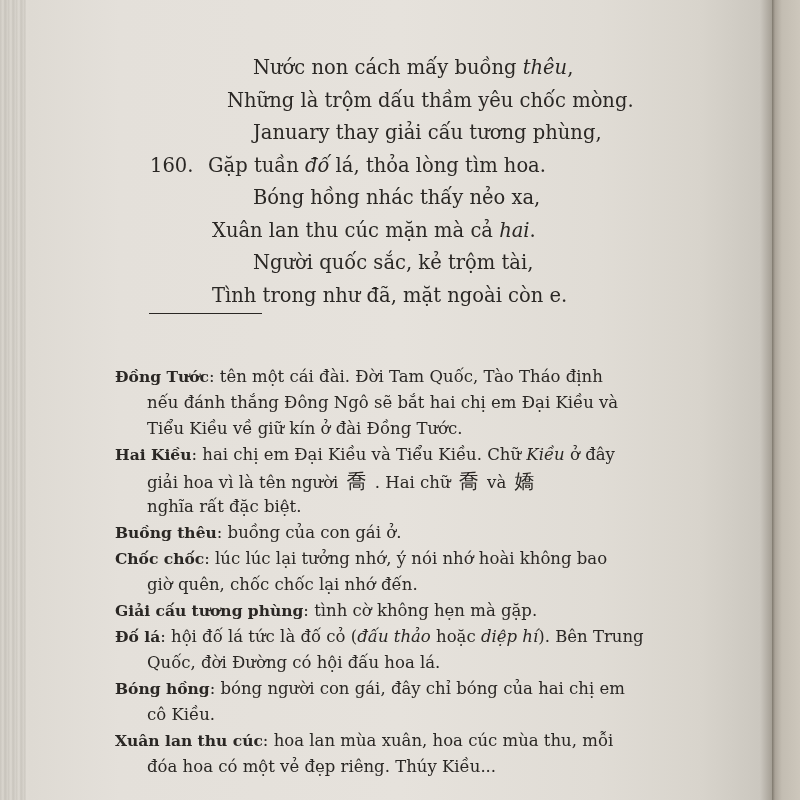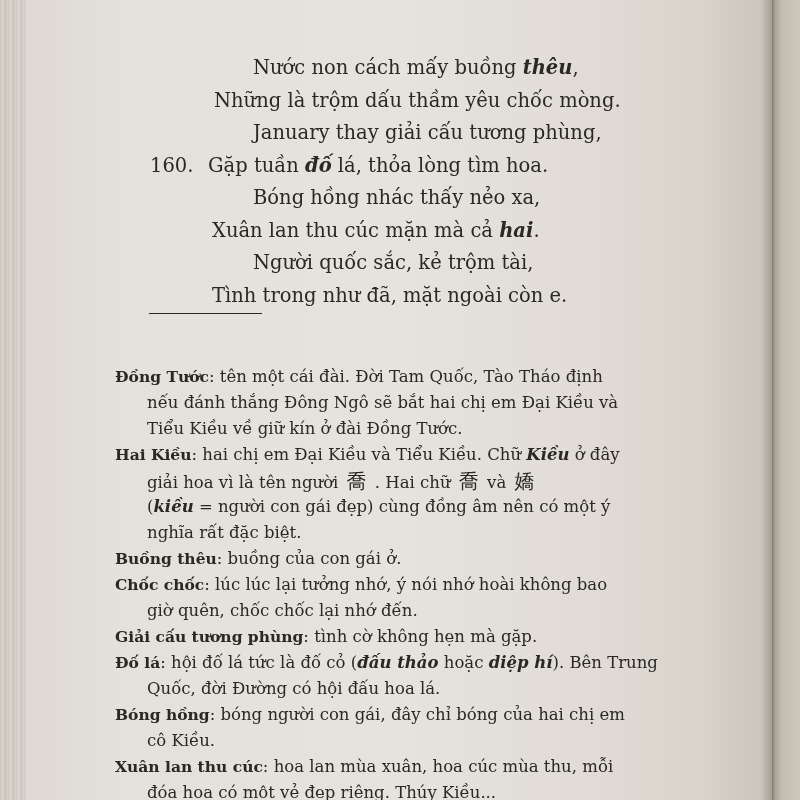--- a/index.html
+++ b/index.html
@@ -22,21 +22,21 @@
       position: absolute; left: 772px; top: 0; width: 28px; height: 800px;
       background: linear-gradient(90deg, #7d776c 0px, #aaa398 3px, #c3bdb2 10px, #cdc7bc 28px);
     }
     .verse {
       position: absolute; left: 150px; top: 52px; width: 520px;
       font-size: 19.5px; line-height: 32.5px;
     }
     .verse-line { position: relative; white-space: nowrap; height: 32.5px; }
     .verse-num { position: absolute; left: 0; top: 0; }
     .verse-text { position: absolute; top: 0; }
-    .it { font-style: italic; font-weight: bold; }
+    .it { font-style: italic; }
     .rule {
       position: absolute; left: 149px; top: 313px; width: 113px; height: 0;
       border-top: 1.5px solid #2a2724;
     }
     .notes {
       position: absolute; left: 115px; top: 334px; width: 565px;
       font-size: 16.5px; line-height: 26px; margin-top: 30px;
     }
     .note { position: relative; margin-bottom: 0; }
     .note-line { white-space: nowrap; height: 26px; }
@@ -49,21 +49,21 @@
 
 <div class="page">
   <div class="edge-left"></div>
   <div class="edge-right"></div>
 
   <div class="verse" id="verse">
       <div class="verse-line">
         <span class="verse-text" style="left: 103px;"><span>Nước non cách mấy buồng </span><span class="it">thêu</span><span>,</span></span>
       </div>
       <div class="verse-line">
-        <span class="verse-text" style="left: 64px;"><span>Những là trộm dấu thầm yêu chốc mòng.</span></span>
+        <span class="verse-text" style="left: 77px;"><span>Những là trộm dấu thầm yêu chốc mòng.</span></span>
       </div>
       <div class="verse-line">
         <span class="verse-text" style="left: 103px;"><span>January thay giải cấu tương phùng,</span></span>
       </div>
       <div class="verse-line">
         <span class="verse-num">160.</span>
         <span class="verse-text" style="left: 58px;"><span>Gặp tuần </span><span class="it">đố</span><span> lá, thỏa lòng tìm hoa.</span></span>
       </div>
       <div class="verse-line">
         <span class="verse-text" style="left: 103px;"><span>Bóng hồng nhác thấy nẻo xa,</span></span>
@@ -83,21 +83,20 @@
 
   <div class="notes" id="notes">
       <div class="note">
         <div class="note-line"><span class="term">Đồng Tước</span><span>: tên một cái đài. Đời Tam Quốc, Tào Tháo định</span></div>
         <div class="note-line cont"><span>nếu đánh thắng Đông Ngô sẽ bắt hai chị em Đại Kiều và</span></div>
         <div class="note-line cont"><span>Tiểu Kiều về giữ kín ở đài Đồng Tước.</span></div>
       </div>
       <div class="note">
         <div class="note-line"><span class="term">Hai Kiều</span><span>: hai chị em Đại Kiều và Tiểu Kiều. Chữ </span><span class="it">Kiều</span><span> ở đây</span></div>
         <div class="note-line cont"><span>giải hoa vì là tên người </span><span class="hz">喬</span><span> . Hai chữ </span><span class="hz">喬</span><span> và </span><span class="hz">嬌</span></div>
-        <div class="note-line cont"><span>(</span><span class="it">kiều</span><span> = người con gái đẹp) cùng đồng âm nên có một ý</span></div>
         <div class="note-line cont"><span>nghĩa rất đặc biệt.</span></div>
       </div>
       <div class="note">
         <div class="note-line"><span class="term">Buồng thêu</span><span>: buồng của con gái ở.</span></div>
       </div>
       <div class="note">
         <div class="note-line"><span class="term">Chốc chốc</span><span>: lúc lúc lại tưởng nhớ, ý nói nhớ hoài không bao</span></div>
         <div class="note-line cont"><span>giờ quên, chốc chốc lại nhớ đến.</span></div>
       </div>
       <div class="note">

